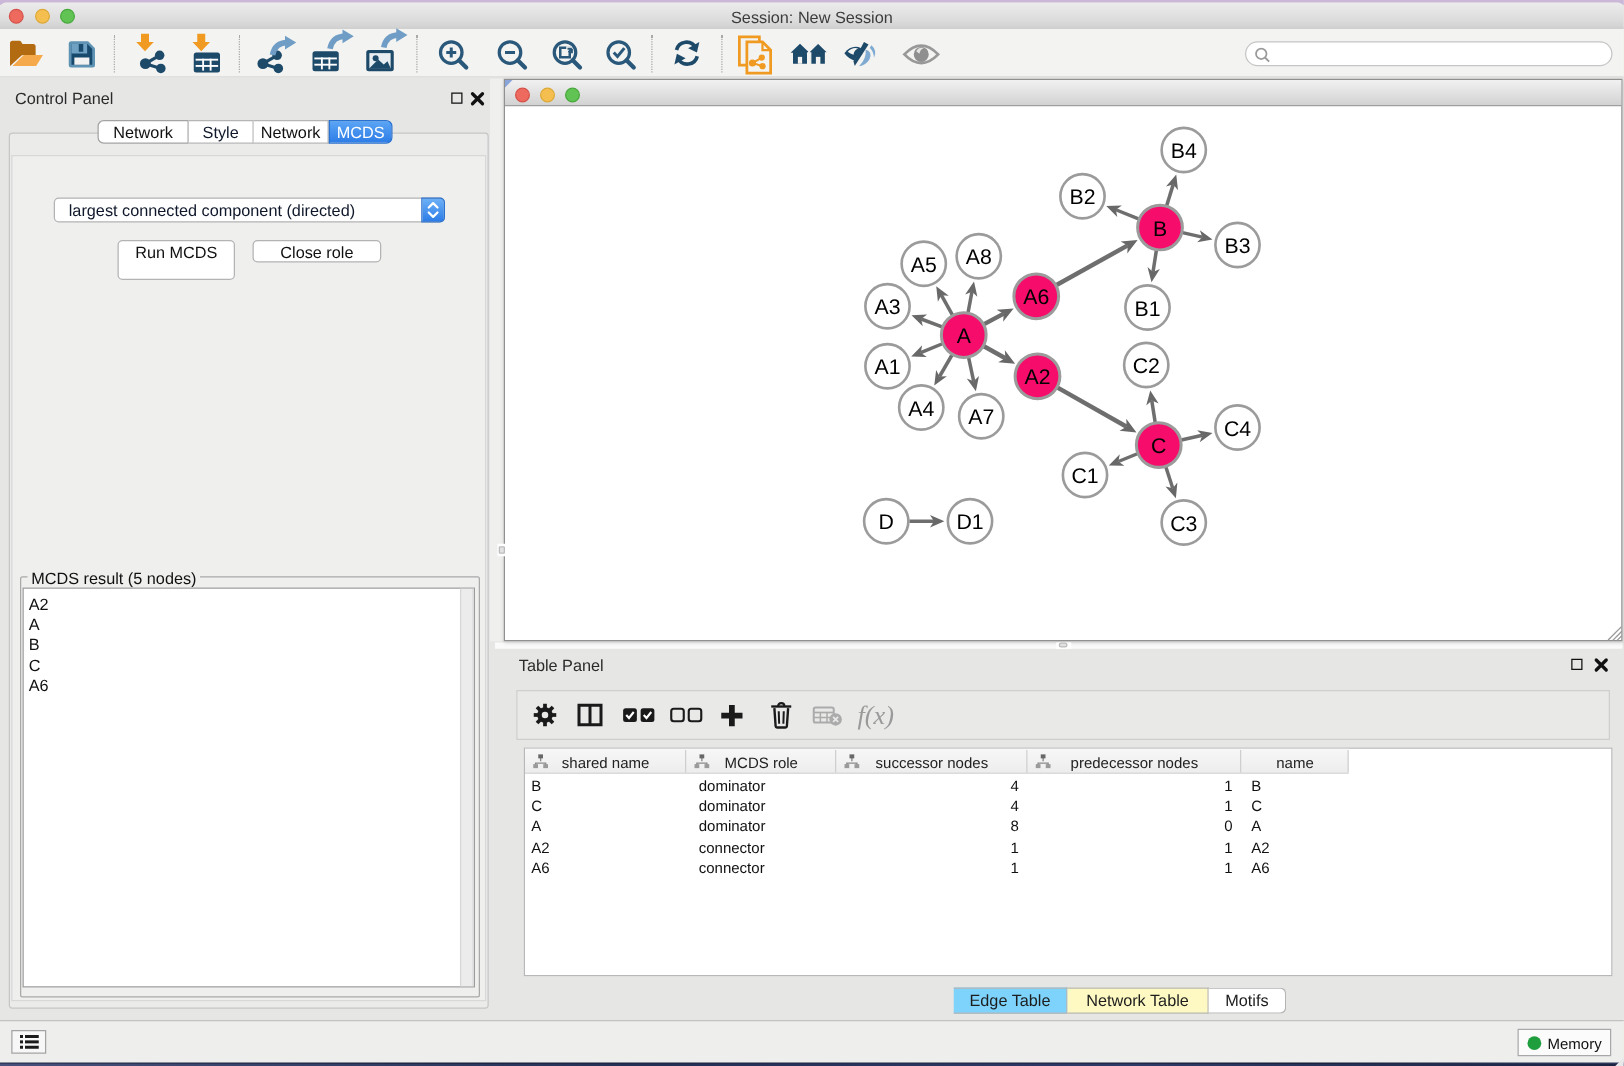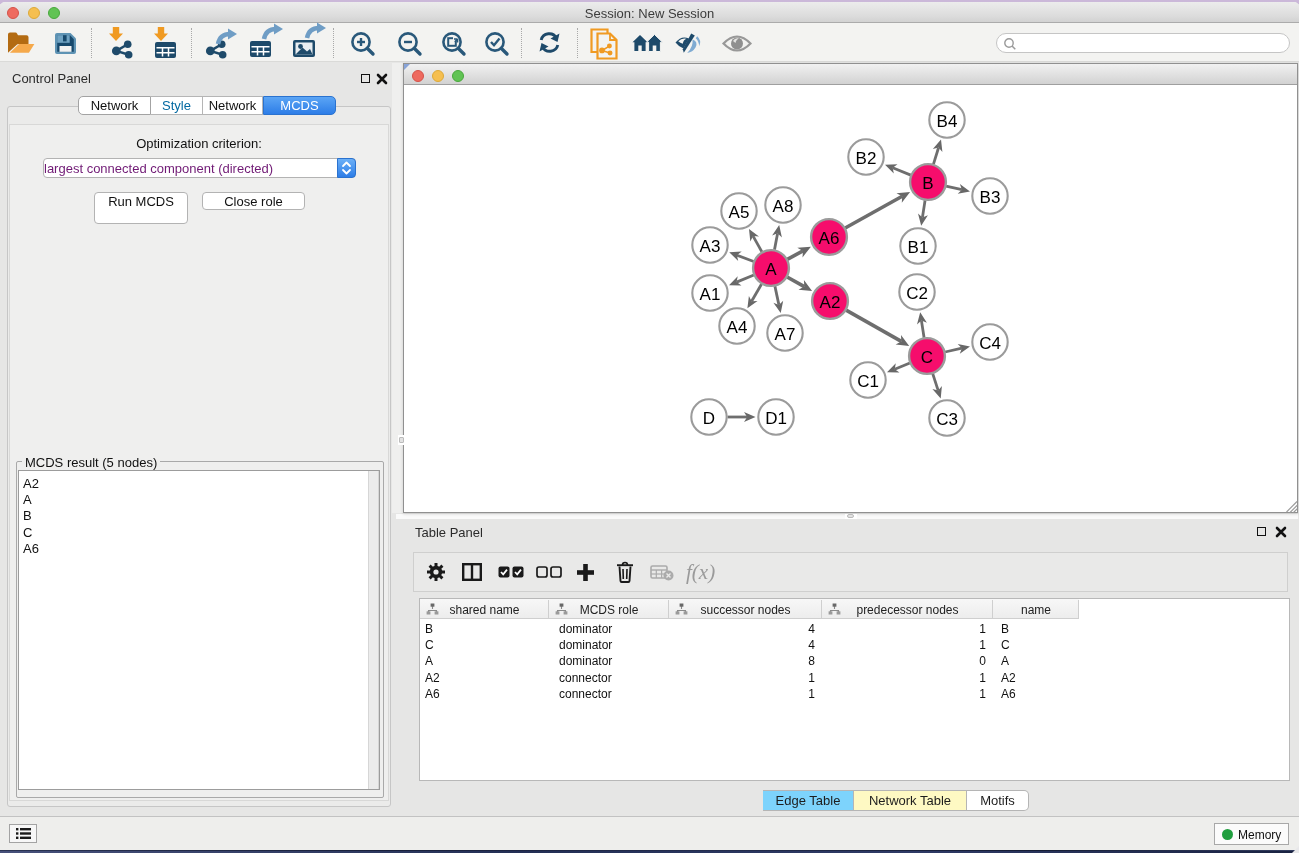--- a/index.html
+++ b/index.html
@@ -146,26 +146,25 @@
       <line x1="9" y1="9" x2="12.3" y2="12.3" stroke="#9a9a9a" stroke-width="1.5"></line>
     </svg>
 <div class="abs" style="left:12px;top:71px;font-size:13px;color:#2b2b2b;">Control Panel</div>
 <div class="abs" style="left:361px;top:74px;width:9px;height:9px;border:1.6px solid #111;"></div>
 <svg class="ic" style="left:376px;top:73px" width="12" height="12" viewBox="0 0 12 12">
       <path d="M2 2 L10 10 M10 2 L2 10" stroke="#111" stroke-width="2.6" stroke-linecap="round"></path>
     </svg>
 <div class="abs" style="left:7px;top:106px;width:384px;height:701px;background:#ebebea;border:1px solid #c6c6c6;border-radius:3px;"></div>
 <div class="abs" style="left:9px;top:124px;width:380px;height:677px;background:#efefee;border:1px solid #d8d8d7;"></div>
 <div class="abs" style="left:78px;top:96px;width:73px;height:19px;background:#fff;color:#111;border:1px solid #a3a3a3;border-radius:5px 0 0 5px;font-size:13px;text-align:center;line-height:18px;">Network</div>
-<div class="abs" style="left:151px;top:96px;width:52px;height:19px;background:#fff;color:#0369a1;border:1px solid #b5b5b5;border-left:none;font-size:13px;text-align:center;line-height:18px;">Style</div>
+<div class="abs" style="left:151px;top:96px;width:52px;height:19px;background:#fff;color:#0f172a;border:1px solid #b5b5b5;border-left:none;font-size:13px;text-align:center;line-height:18px;">Style</div>
 <div class="abs" style="left:203px;top:96px;width:60px;height:19px;background:#fff;color:#111;border:1px solid #b5b5b5;border-left:none;font-size:13px;text-align:center;line-height:18px;">Network</div>
-<div class="abs" style="left:263px;top:96px;width:73px;height:19px;background:linear-gradient(#5ba5f5,#2d7de7);color:#fff;border:1px solid #2a72cf;border-radius:0 5px 5px 0;font-size:13px;text-align:center;line-height:18px;">MCDS</div>
-<div class="abs" style="left:9px;top:136px;width:380px;text-align:center;font-size:13px;color:#111;">Optimization criterion:</div>
+<div class="abs" style="left:263px;top:96px;width:51px;height:19px;background:linear-gradient(#5ba5f5,#2d7de7);color:#fff;border:1px solid #2a72cf;border-radius:0 5px 5px 0;font-size:13px;text-align:center;line-height:18px;">MCDS</div>
 <div class="abs" style="left:43px;top:158px;width:313px;height:20px;background:#fff;border:1px solid #b3b3b3;border-radius:4px;"></div>
-<div class="abs" style="left:44px;top:161px;font-size:13px;color:#701a75;">largest connected component (directed)</div>
+<div class="abs" style="left:55px;top:161px;font-size:13px;color:#0f172a;">largest connected component (directed)</div>
 <div class="abs" style="left:337px;top:158px;width:19px;height:20px;background:linear-gradient(#6cb0f7,#2d7de7);border-radius:0 4px 4px 0;border:1px solid #2a72cf;"></div>
 <svg class="ic" style="left:340px;top:161px" width="13" height="14" viewBox="0 0 13 14">
 <path d="M3 5 L6.5 1.5 L10 5" fill="none" stroke="#fff" stroke-width="1.8" stroke-linecap="round" stroke-linejoin="round"></path>
 <path d="M3 9 L6.5 12.5 L10 9" fill="none" stroke="#fff" stroke-width="1.8" stroke-linecap="round" stroke-linejoin="round"></path>
     </svg>
 <div class="abs" style="left:94px;top:192px;width:94px;height:32px;background:#fff;border:1px solid #b3b3b3;border-radius:4px;font-size:13px;text-align:center;line-height:17px;color:#111;">Run MCDS</div>
 <div class="abs" style="left:202px;top:192px;width:103px;height:18px;background:#fff;border:1px solid #b3b3b3;border-radius:4px;font-size:13px;text-align:center;line-height:17px;color:#111;">Close role</div>
 <div class="abs" style="left:16px;top:461px;width:368px;height:337px;border:1px solid #a9a9a9;border-radius:2px;"></div>
 <div class="abs" style="left:22px;top:455px;background:#efefee;padding:0 3px;font-size:13px;color:#111;">MCDS result (5 nodes)</div>
 <div class="abs" style="left:18px;top:470px;width:362px;height:320px;background:#fff;border:1px solid #9c9c9c;"></div>

